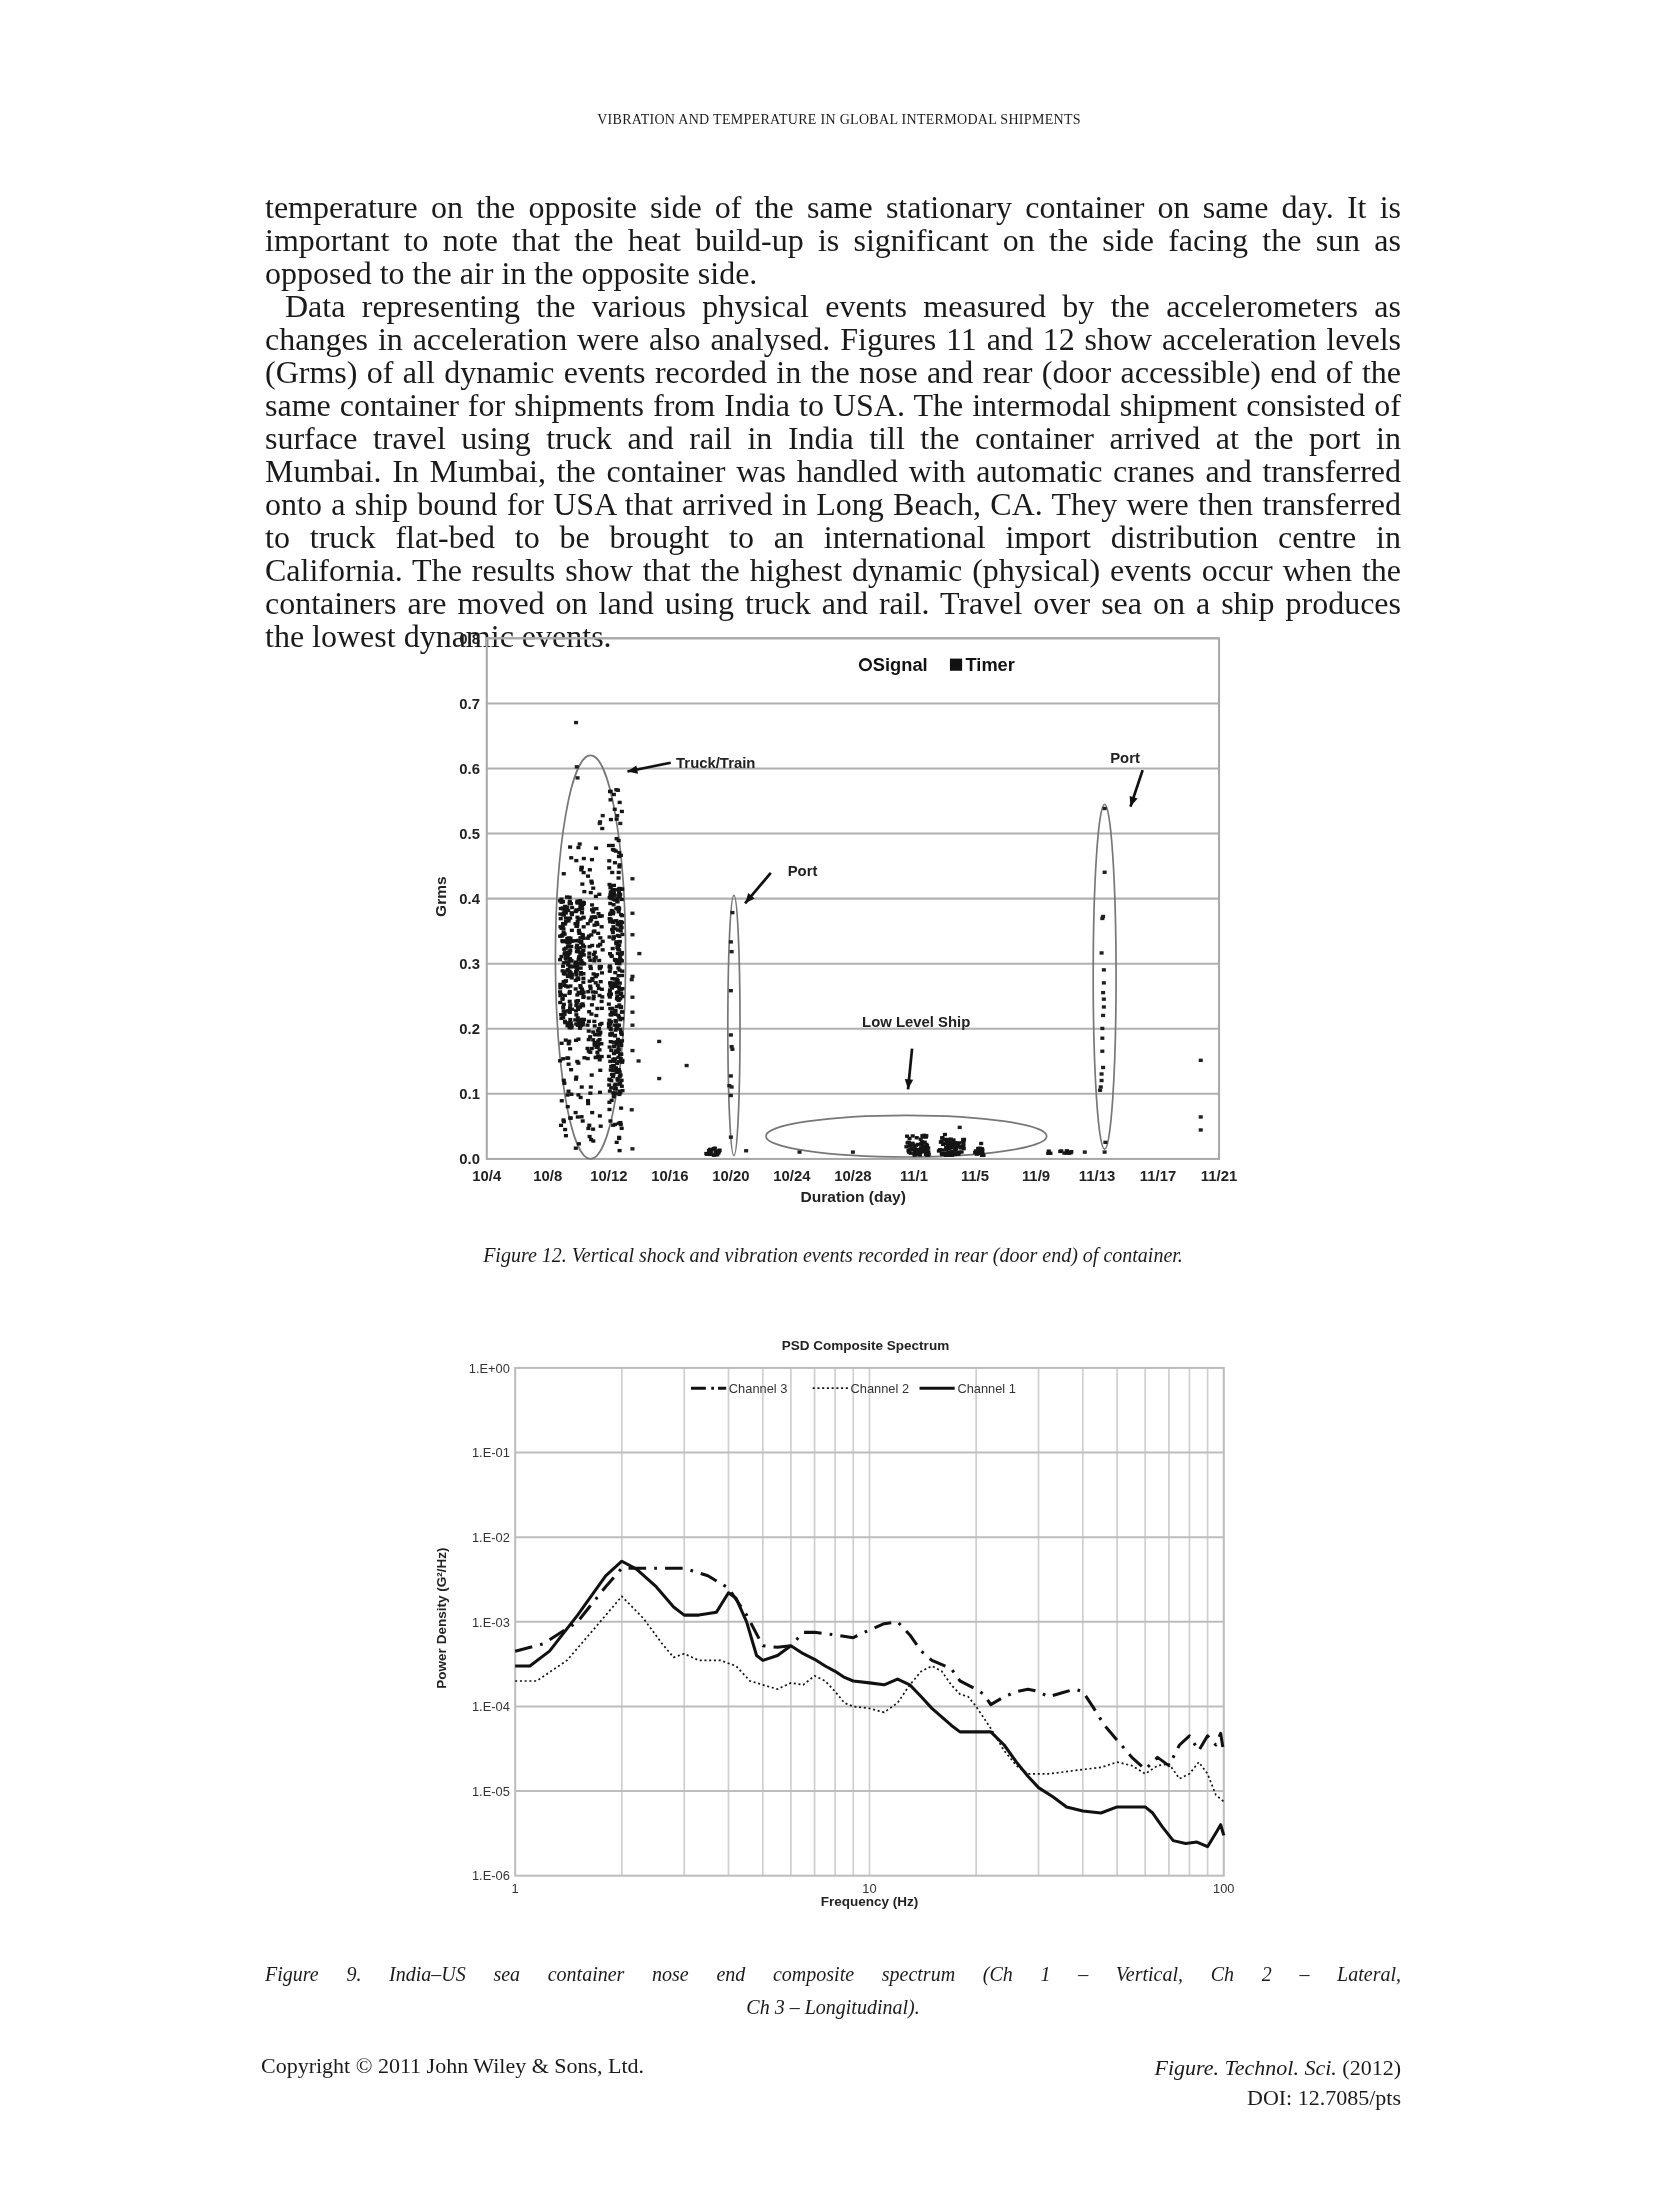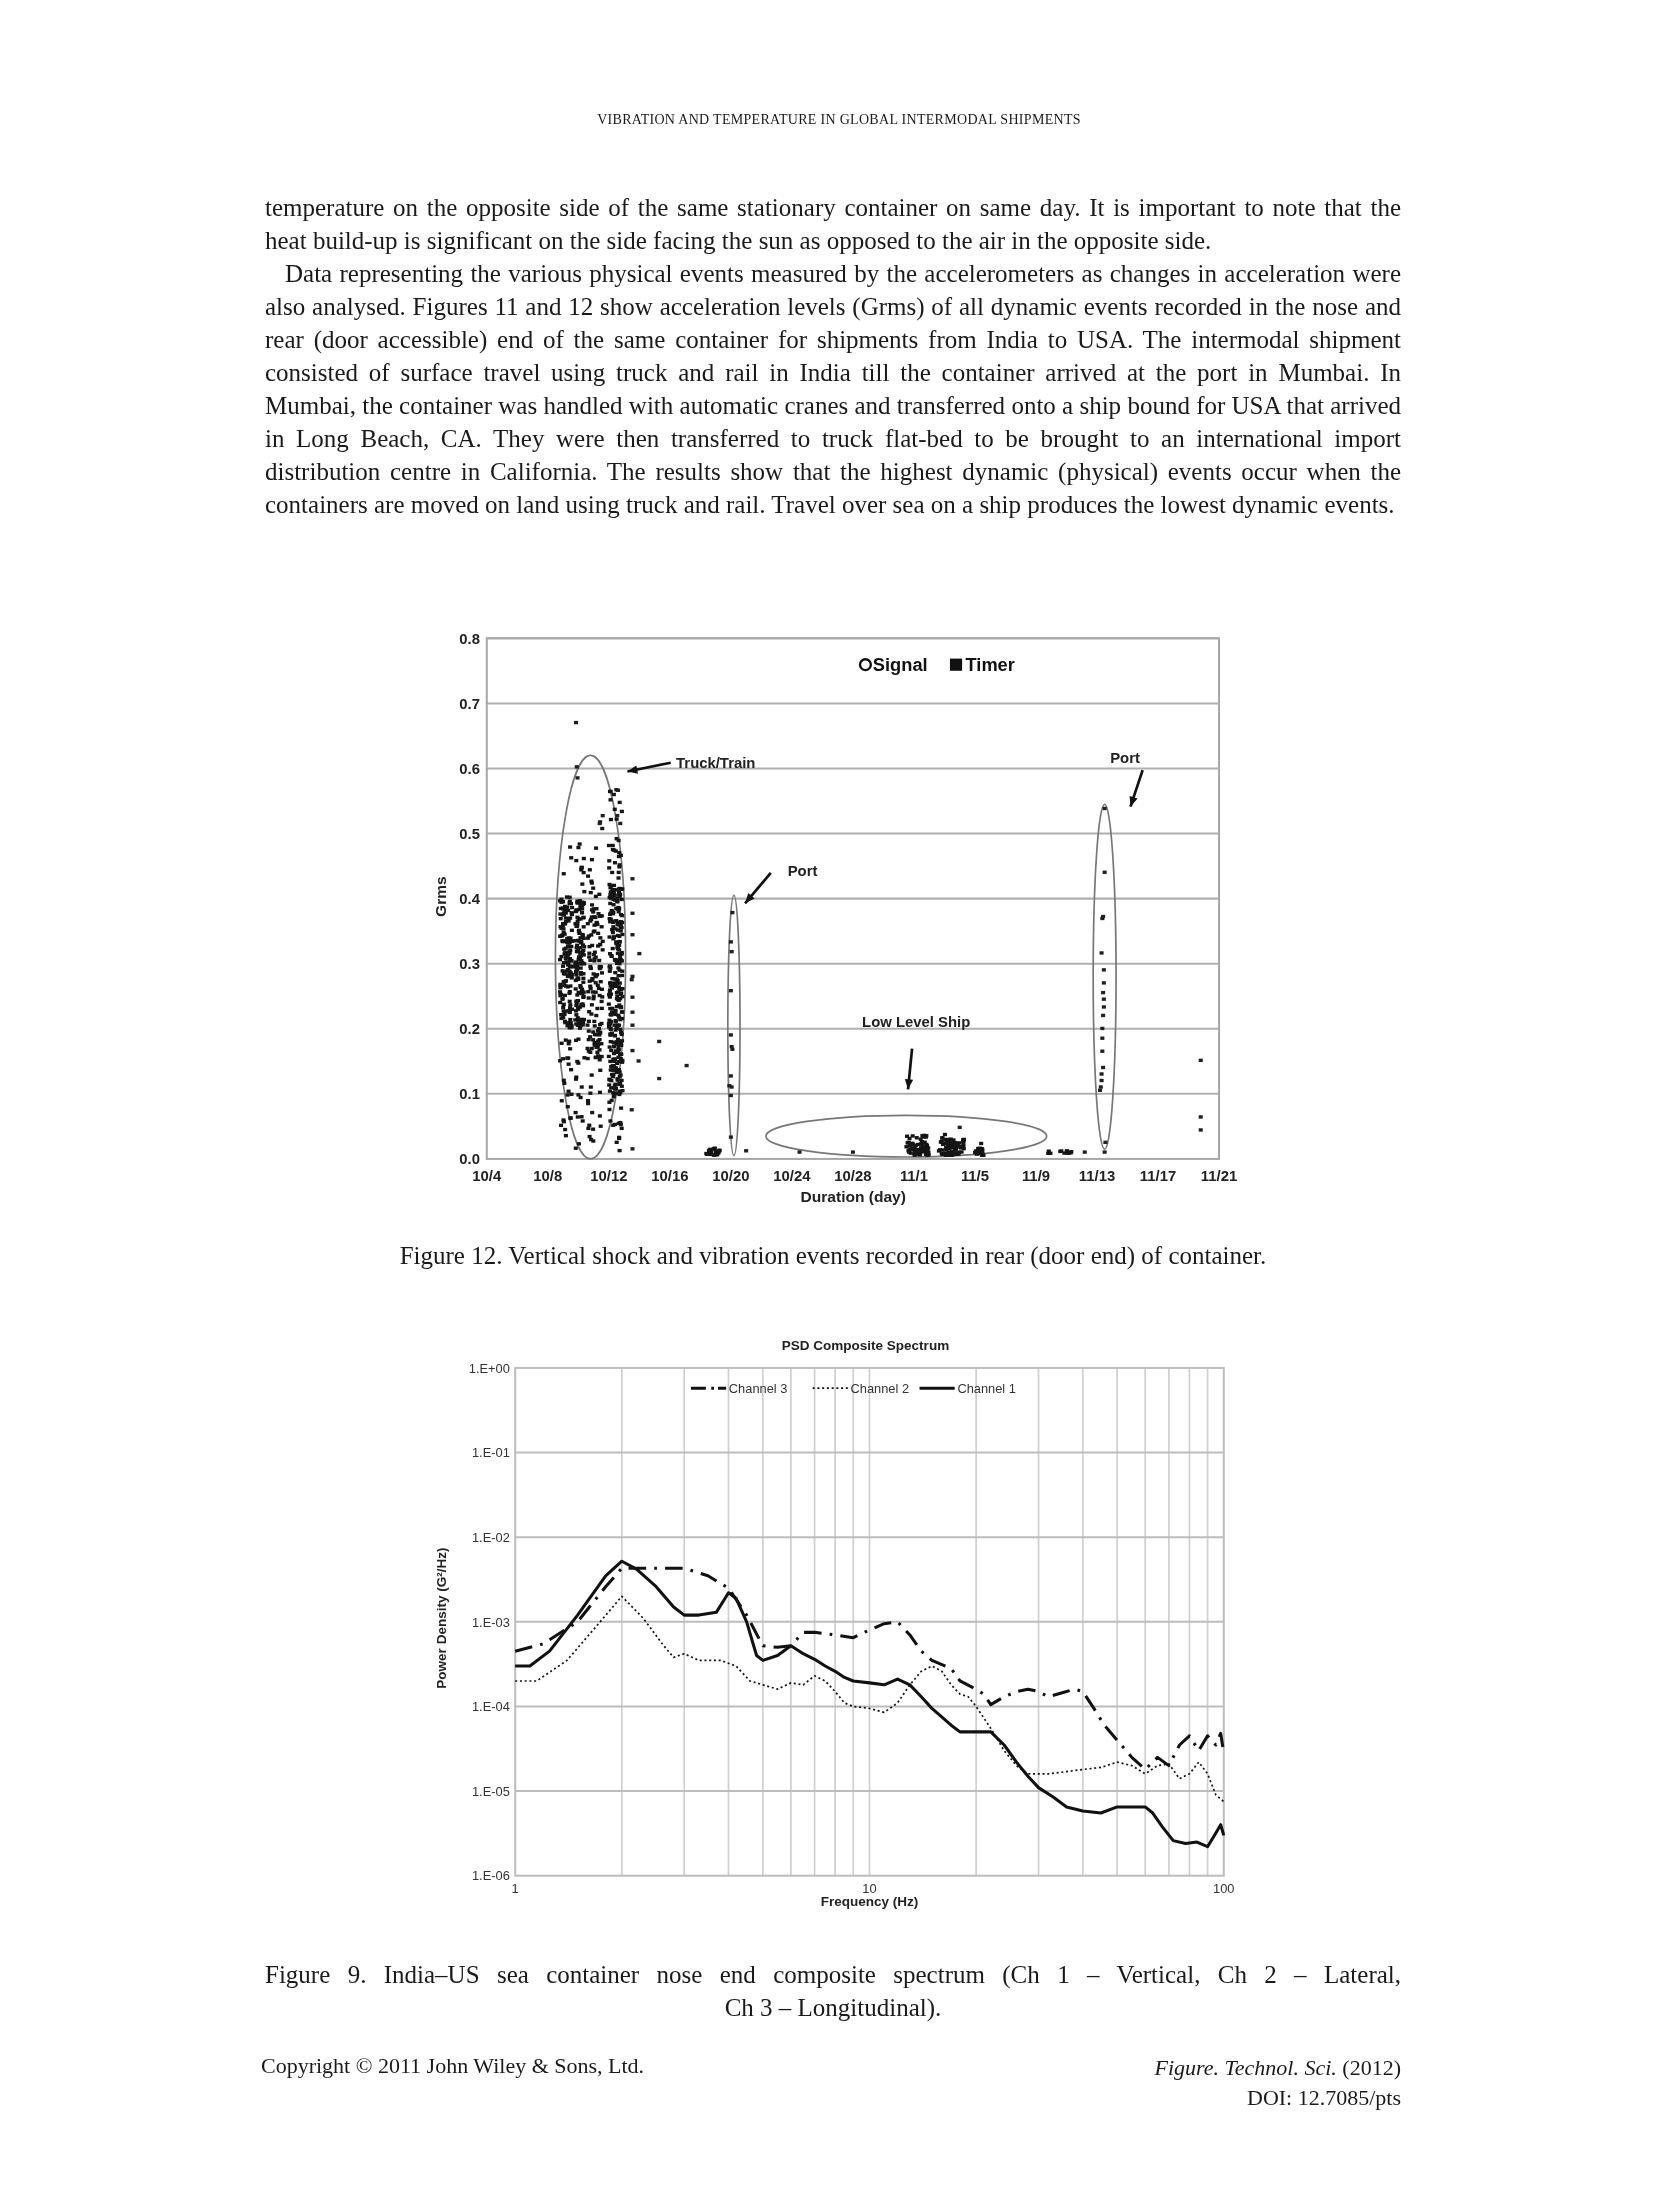--- a/index.html
+++ b/index.html
@@ -1,22 +1,22 @@
 <!DOCTYPE html>
 <html style="font-size:10.8px"><head>
 <meta charset="utf-8">
 <style>
   html, body { margin:0; padding:0; background:#ffffff; }
   body { width:1678px; height:2205px; position:relative; overflow:hidden; font-family:"Liberation Serif", "DejaVu Serif", serif; color:#1a1a1a; }
   .running-head { position:absolute; top:112px; left:0; width:1678px; text-align:center; font-size:14px; letter-spacing:0.3px; }
-  .body-text { position:absolute; top:191px; left:265px; width:1136px; font-size:25px; line-height:33px; text-align:justify; }
+  .body-text { position:absolute; top:191px; left:265px; width:1136px; font-size:32px; line-height:33px; text-align:justify; }
   .body-text p { margin:0; }
   .body-text p.indent { text-indent:20px; }
   .fig { position:absolute; }
-  .caption { position:absolute; left:265px; width:1136px; font-size:25px; line-height:33px; text-align:center; }
+  .caption { position:absolute; left:265px; width:1136px; font-size:20px; line-height:33px; text-align:center;font-style:italic; }
   .footer-left { position:absolute; left:261px; top:2053px; font-size:22px; }
   .footer-right { position:absolute; right:277px; top:2053px; font-size:22px; text-align:right; line-height:30px; }
   .footer-right .journal { font-style:italic; }
   svg text { font-family:"Liberation Sans", "DejaVu Sans", sans-serif; }
 </style>
 </head>
 <body>
 
 <div class="running-head">VIBRATION AND TEMPERATURE IN GLOBAL INTERMODAL SHIPMENTS</div>
 

